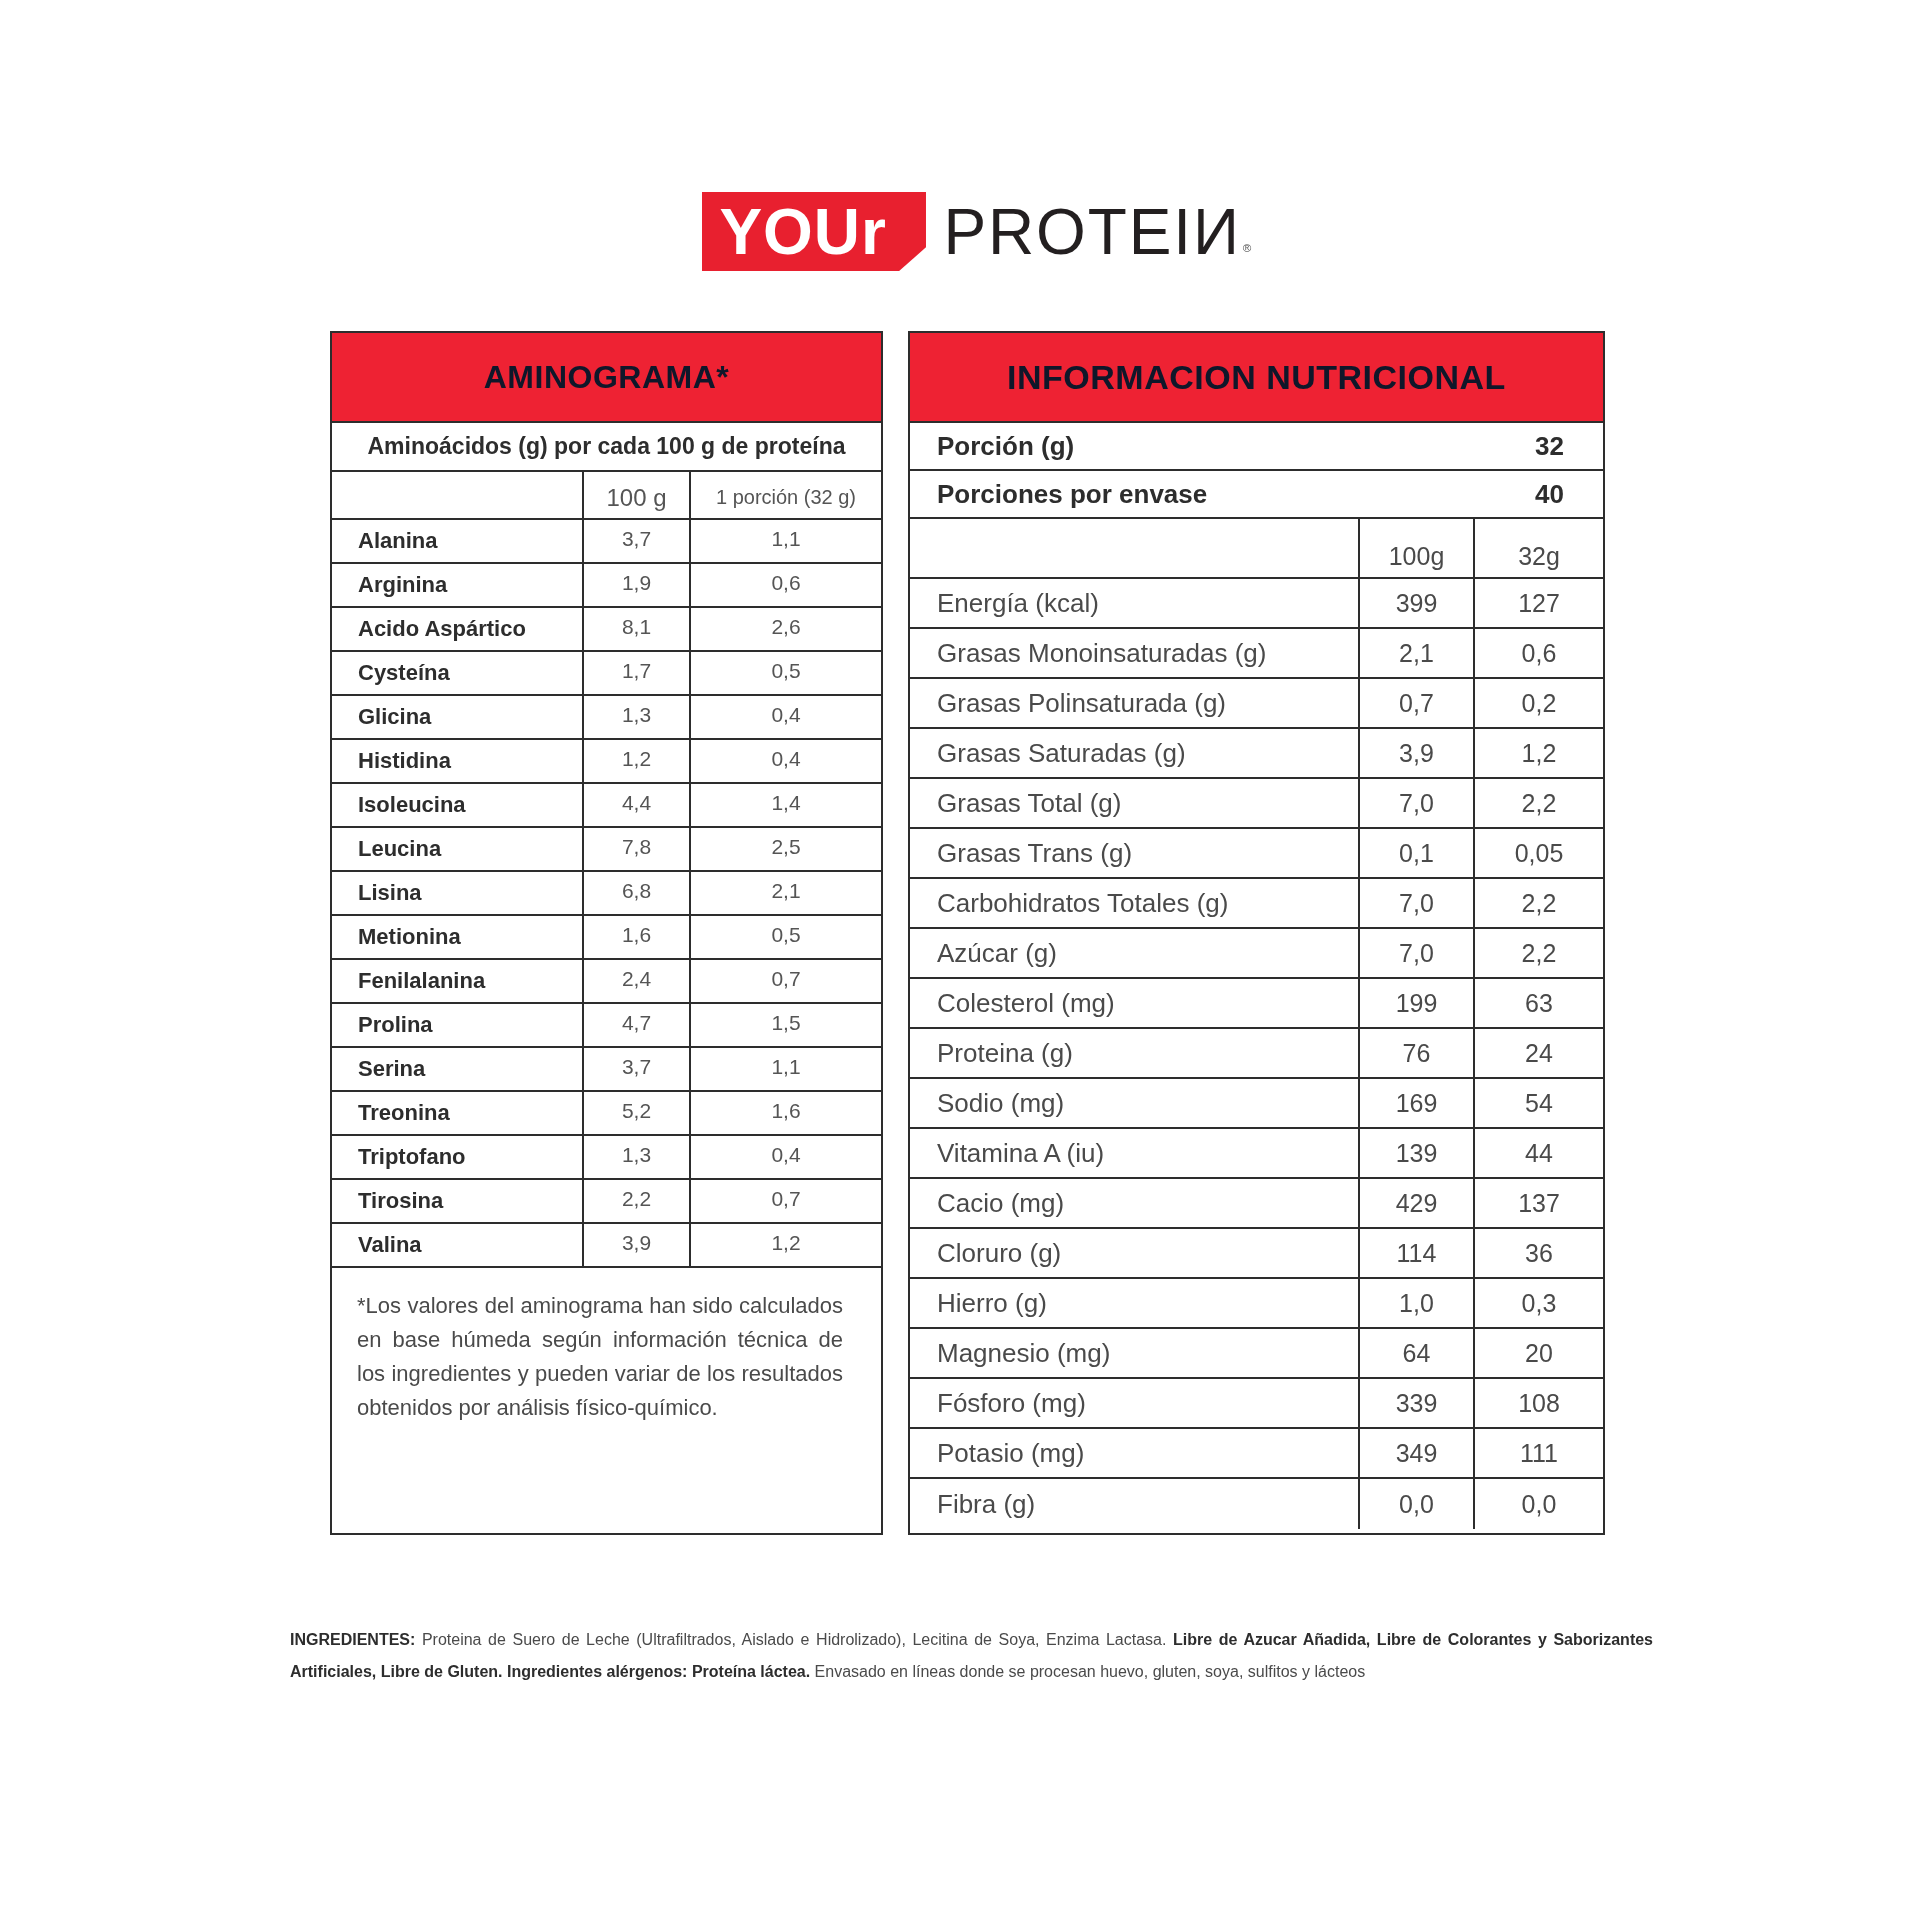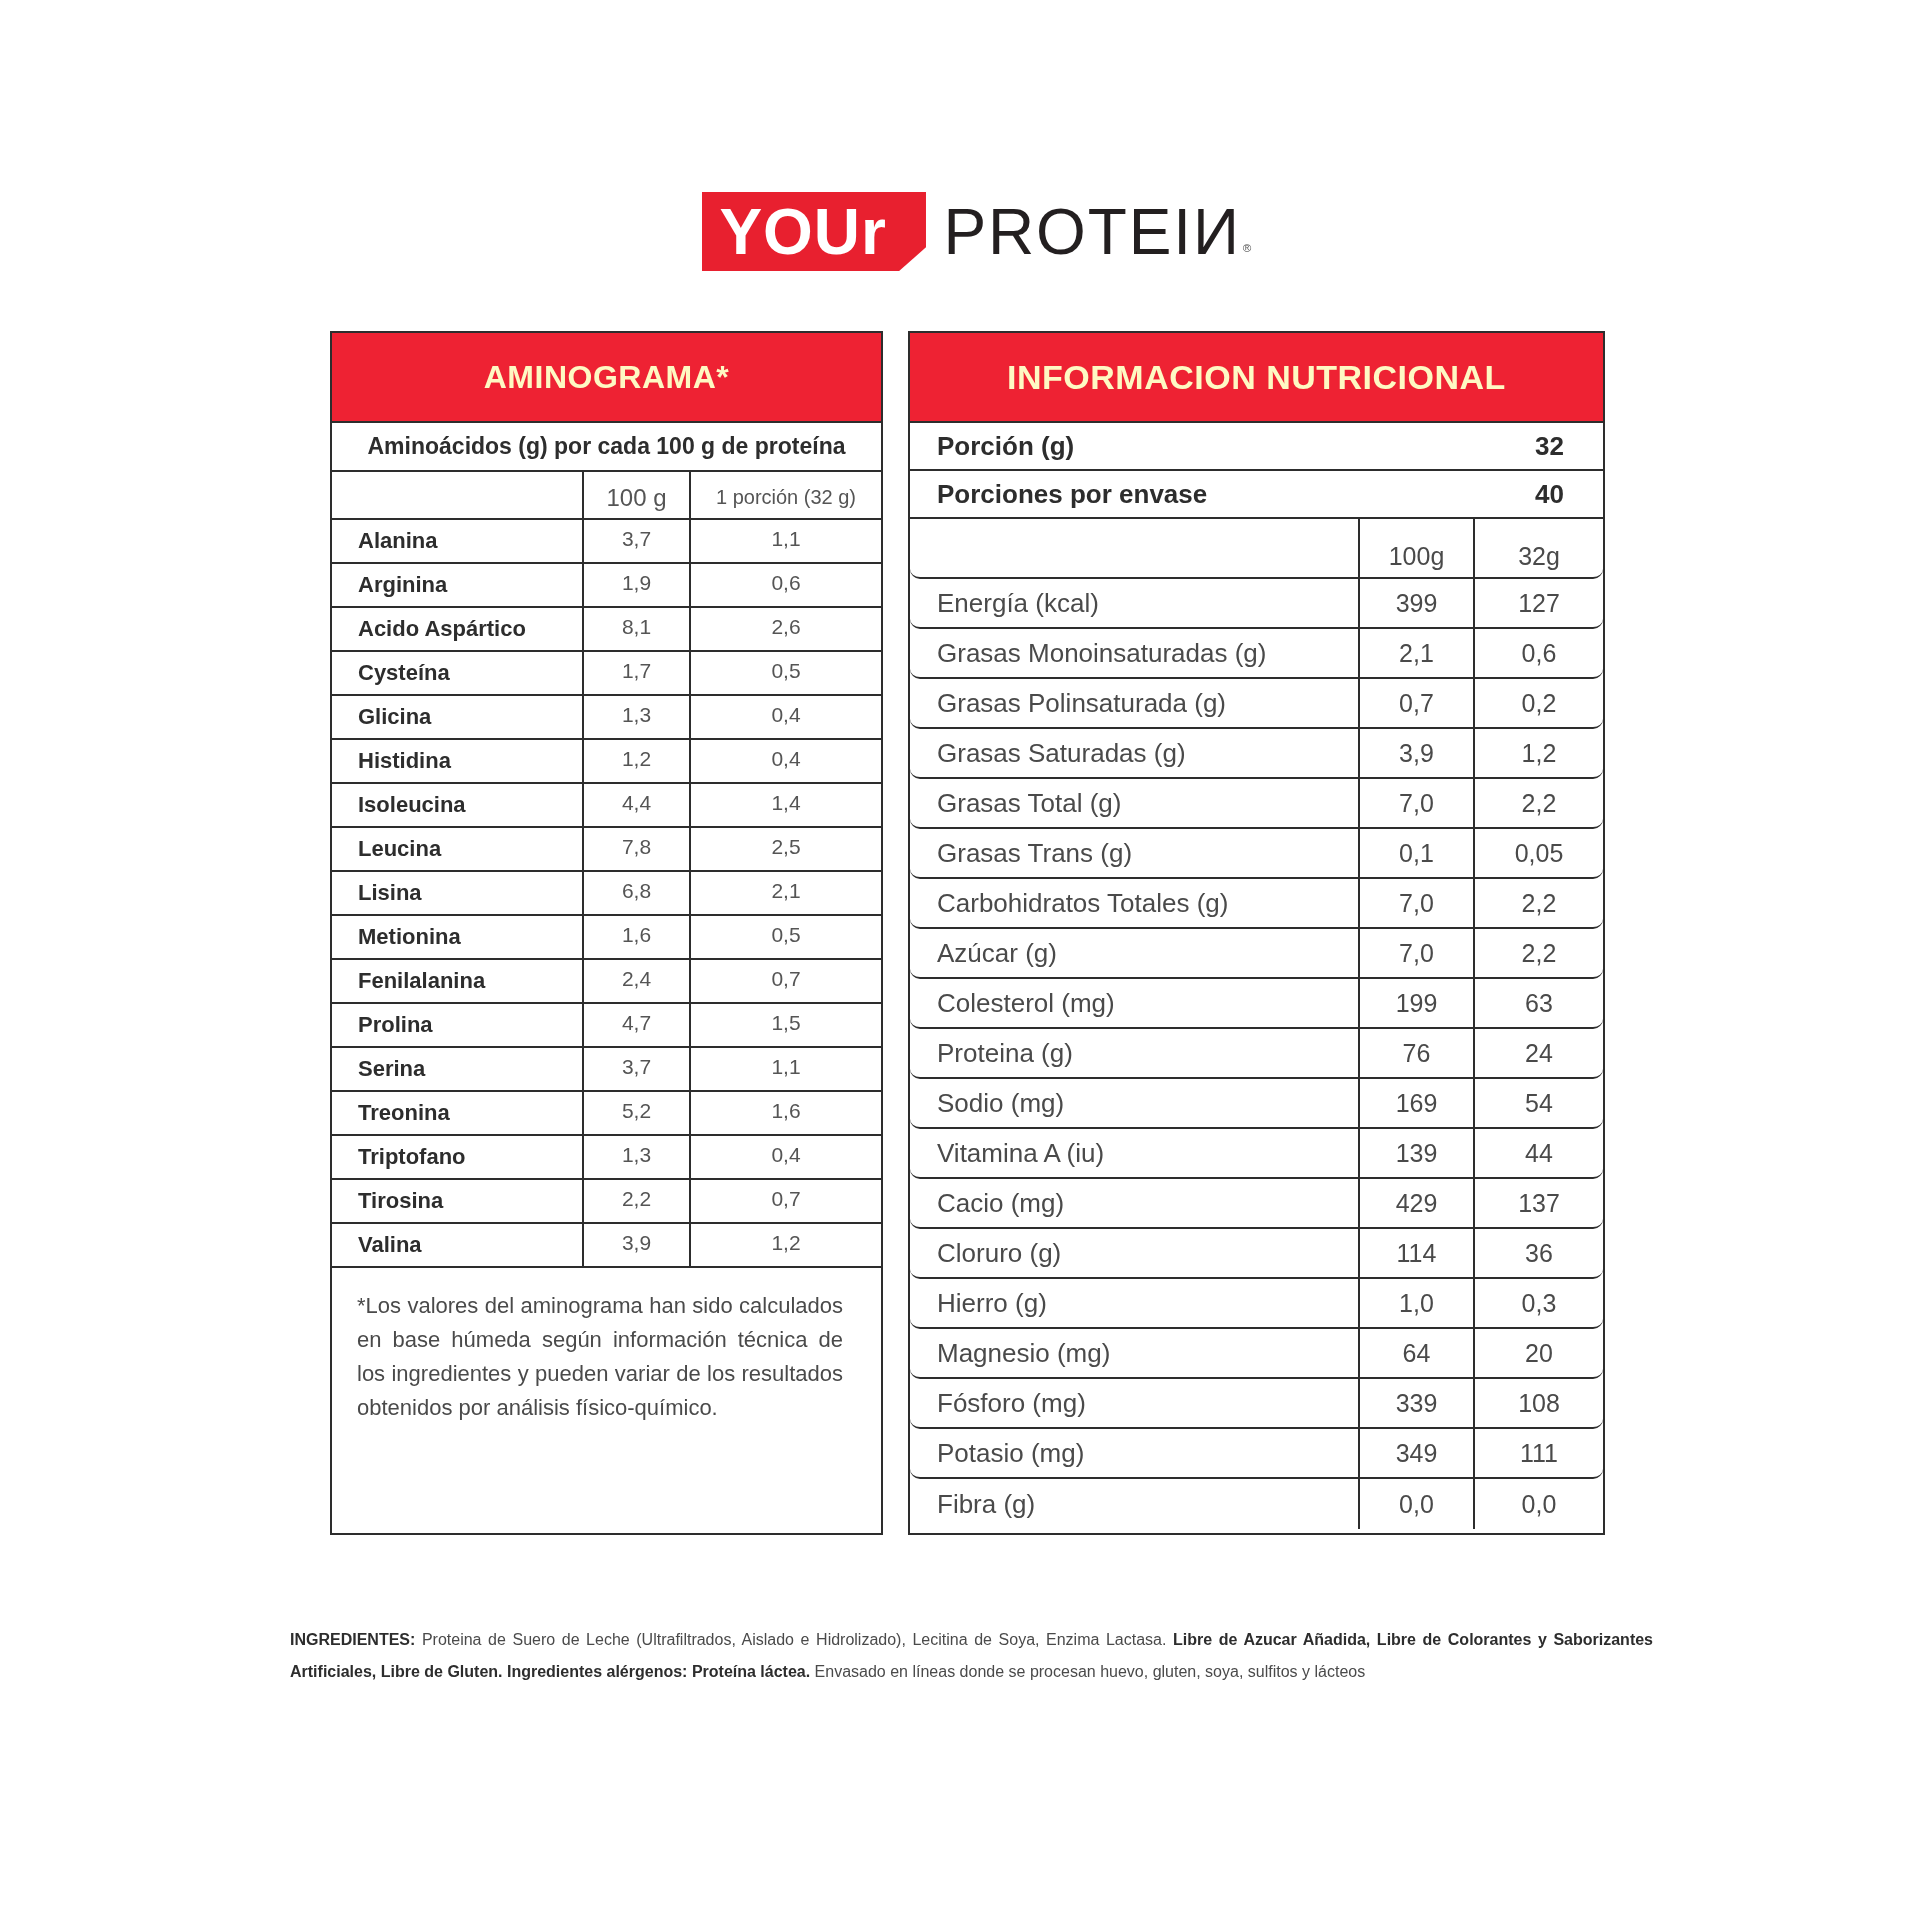--- a/index.html
+++ b/index.html
@@ -8,21 +8,21 @@
 
   
   .logo { position:absolute; left:702px; top:192px; height:79px; display:flex; align-items:center; }
   .logo-your { background:#e8202f; color:#fff; height:79px; padding:0 39px 0 17.4px;
                display:flex; align-items:center; font-size:64px; font-weight:bold; letter-spacing:1px;
                clip-path:polygon(0 0,100% 0,100% 70%,88% 100%,0 100%); }
   .logo-protein { color:#231f20; font-size:64px; font-weight:normal; letter-spacing:1.9px; margin-left:17.4px; }
   .logo-reg { font-size:11.6px; color:#555; margin-left:1.9px; align-self:flex-end; margin-bottom:17.4px; }
 
   .tbl { position:absolute; border:2.9px solid #2d2d2d; box-sizing:border-box; background:#fff; }
-  .hdr { background:#ee2233; color:#fef9c3; font-weight:bold; text-align:center;
+  .hdr { background:#ee2233; color:#0f172a; font-weight:bold; text-align:center;
          border-bottom:2.9px solid #2d2d2d; box-sizing:border-box; display:flex; align-items:center; justify-content:center; }
 
   
   #amino { left:330px; top:331px; width:553px; height:1204px; }
   #amino .hdr { height:90px; font-size:32px; letter-spacing:0.5px; }
   .amino-sub { height:49px; border-bottom:2.9px solid #2d2d2d; box-sizing:border-box; font-weight:bold;
                font-size:23px; display:flex; align-items:center; justify-content:center; color:#2d2d2d; }
   .arow { display:flex; height:44px; border-bottom:2.9px solid #2d2d2d; box-sizing:border-box; }
   .arow .c1 { width:252px; border-right:2.9px solid #2d2d2d; box-sizing:border-box; padding-left:26px;
               font-weight:bold; font-size:22px; display:flex; align-items:center; color:#2d2d2d; }
@@ -33,21 +33,21 @@
   .arow.head .c2, .arow.head .c3 { font-size:24px; padding-bottom:0; padding-top:5.8px; }
   .arow.head .c3 { font-size:20px; }
   .amino-note { padding:21px 38px 0 25px; font-size:22px; line-height:34px; color:#4a4a4a; text-align:justify; }
 
   
   #nutri { left:908px; top:331px; width:697px; height:1204px; }
   #nutri .hdr { height:90px; font-size:34px; letter-spacing:0.5px; }
   .nrow-top { display:flex; height:48px; border-bottom:2.9px solid #2d2d2d; box-sizing:border-box;
               align-items:center; justify-content:space-between; padding:0 39px 0 27px;
               font-weight:bold; font-size:26px; color:#2d2d2d;gap:8px; }
-  .nrow { display:flex; height:50px; border-bottom:2.9px solid #2d2d2d; box-sizing:border-box;border-radius:10px; }
+  .nrow { display:flex; height:50px; border-bottom:2.9px solid #2d2d2d; box-sizing:border-box; }
   .nrow:last-child { border-bottom:none; }
   .nrow .c1 { width:450px; border-right:2.9px solid #2d2d2d; box-sizing:border-box; padding-left:27px;
               font-size:26px; display:flex; align-items:center; color:#4a4a4a; }
   .nrow .c2 { width:115px; border-right:2.9px solid #2d2d2d; box-sizing:border-box; font-size:25px;
               display:flex; align-items:center; justify-content:center; color:#4a4a4a; }
   .nrow .c3 { flex:1; font-size:25px; display:flex; align-items:center; justify-content:center; color:#4a4a4a; }
   .nrow.head { height:60px; }
   .nrow.head .c2, .nrow.head .c3 { align-items:flex-end; padding-bottom:5.8px; }
 
   

